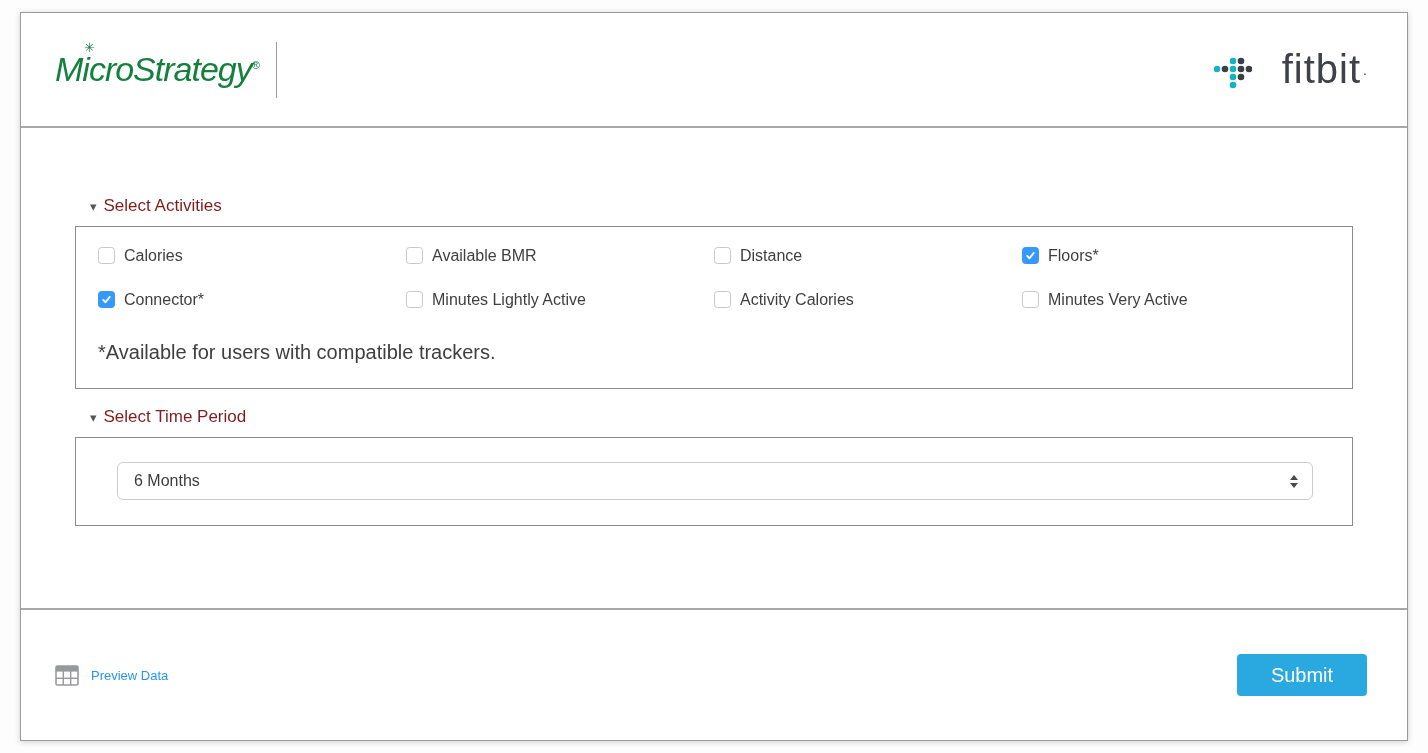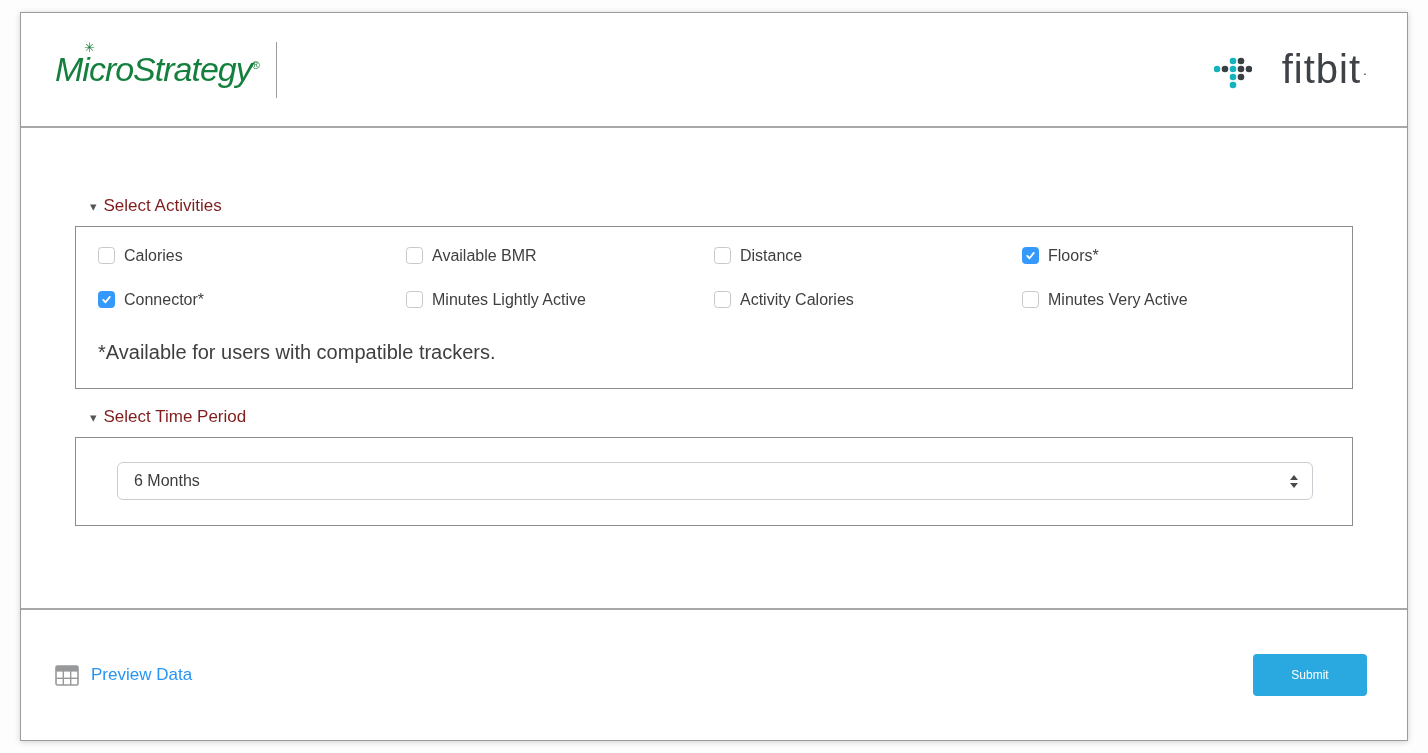--- a/index.html
+++ b/index.html
@@ -104,26 +104,26 @@
 
   
   .footer {
     height: 132px; flex: none;
     border-top: 2px solid #a8a8a8;
     display: flex; align-items: center;
     padding: 0 40px 0 34px;
     background: #fff;
   }
   .preview { display: flex; align-items: center; cursor: pointer; }
-  .preview-label { margin-left: 12px; font-size: 17px; color: #2795f4; }
+  .preview-label { margin-left: 12px; font-size: 13px; color: #2795f4; }
   .submit-btn {
     margin-left: auto;
-    width: 114px; height: 42px;
+    width: 130px; height: 42px;
     background: #29a9e0; border: none; border-radius: 4px;
-    color: #fff; font-size: 12px; font-family: "Liberation Sans", sans-serif;
+    color: #fff; font-size: 20px; font-family: "Liberation Sans", sans-serif;
     cursor: pointer;
   }
 </style>
 </head>
 <body>
 
 <div class="card">
 
   <div class="header">
     <div class="brand">

